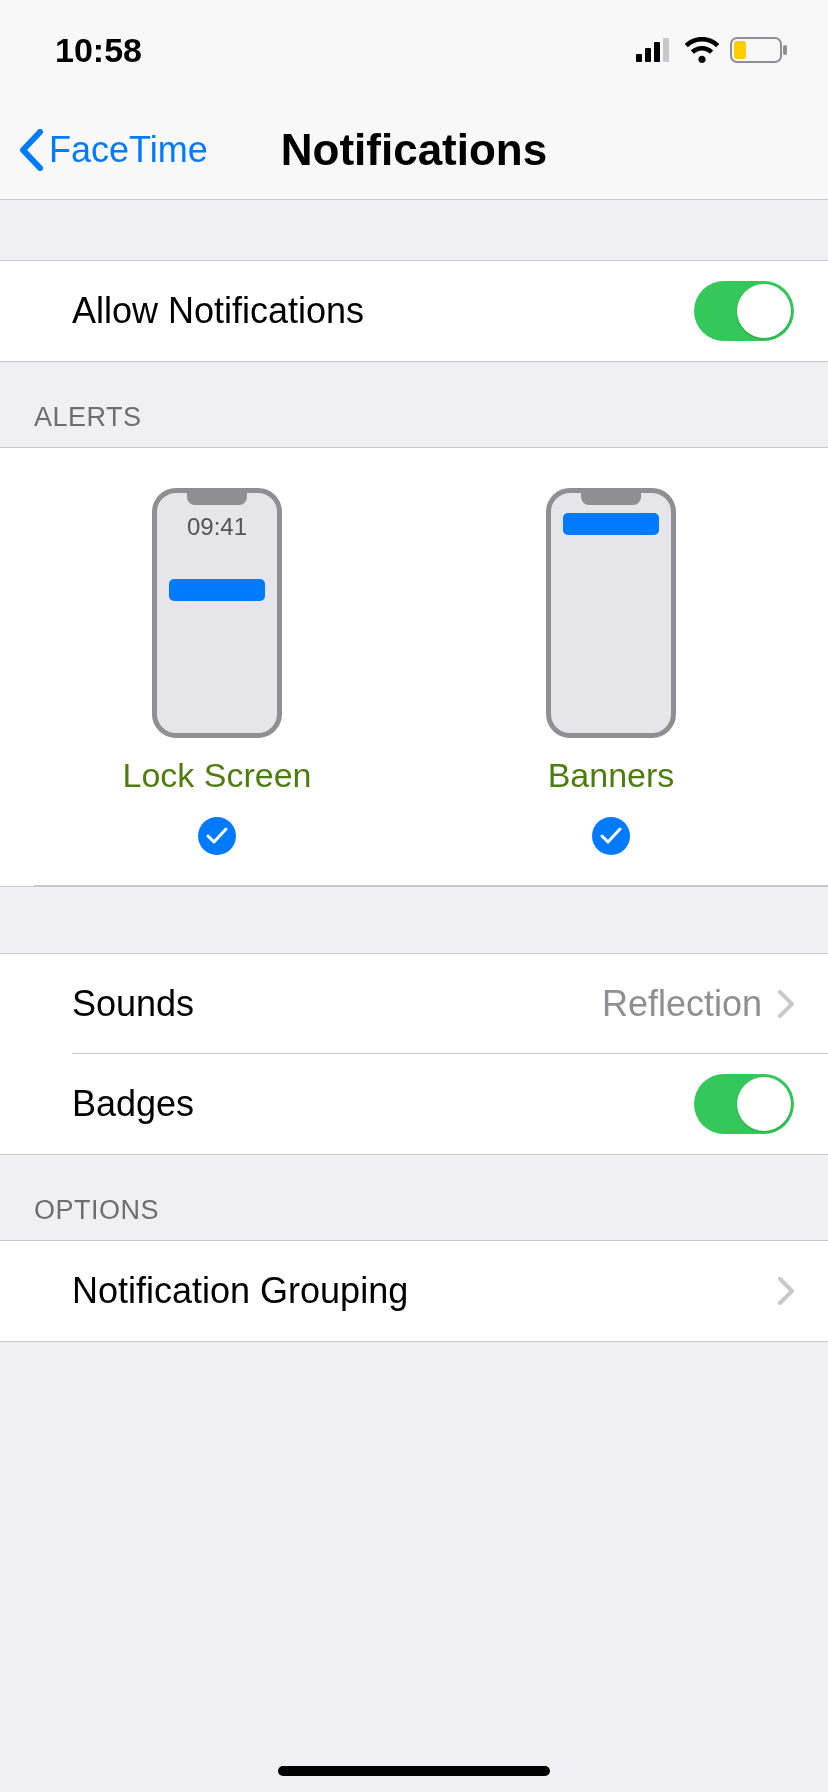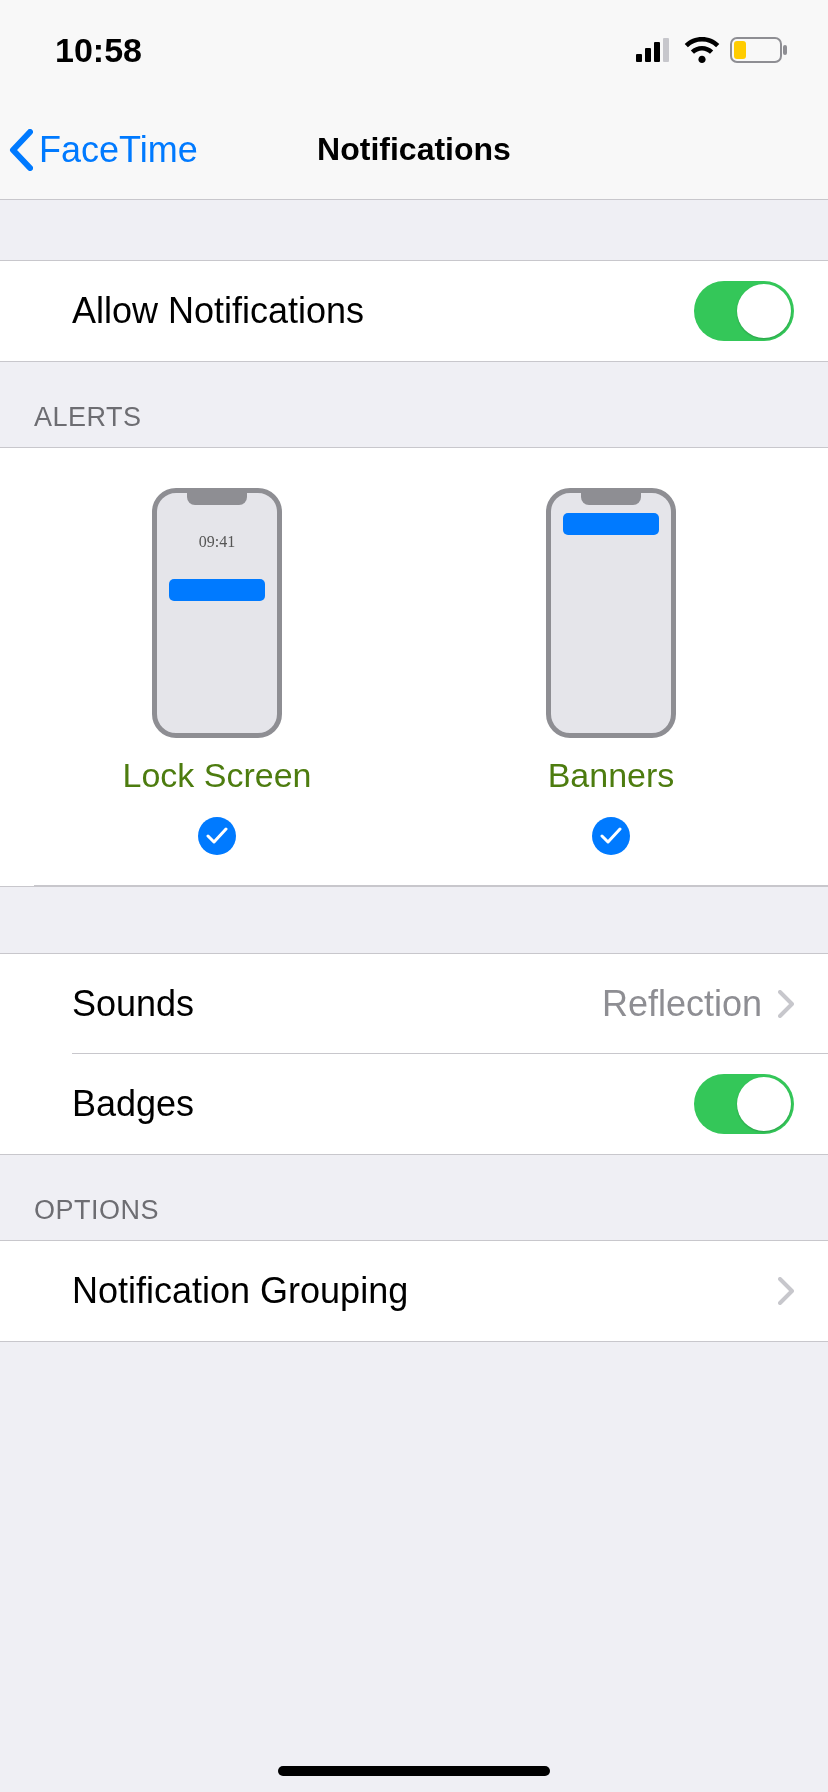--- a/index.html
+++ b/index.html
@@ -29,24 +29,24 @@
   
   .nav-bar {
     position: relative;
     height: 100px;
     background: #f8f8f8;
     border-bottom: 1px solid #c8c7cc;
     display: flex;
     align-items: center;
     justify-content: center;
   }
-  .nav-title { font-size: 32px; font-weight: 600; }
+  .nav-title { font-size: 44px; font-weight: 600; }
   .back-button {
     position: absolute;
-    left: 8px;
+    left: 18px;
     display: flex;
     align-items: center;
     color: #007aff;
     font-size: 36px;
     gap: 6px;
   }
   .back-button svg { display: block; }
   
   .section-header {
     padding: 40px 34px 14px;
@@ -140,22 +140,22 @@
     background: #8e8e93;
     border-radius: 0 0 8px 8px;
   }
   .p-bar {
     position: absolute; left: 12px; right: 12px;
     height: 22px; border-radius: 5px;
   }
   .p-bar.blue { background: #007aff; }
   .p-bar.grey { background: #c7c7cc; }
   .p-time {
-    position: absolute; top: 40px; width: 100%;
-    text-align: center; font-size: 16px; color: #555; font-family: Liberation Serif, serif;
+    position: absolute; top: 20px; width: 100%;
+    text-align: center; font-size: 24px; color: #555;
   }
   
   .gap { height: 66px; }
   
   .home-indicator {
     position: absolute;
     bottom: 16px; left: 50%; transform: translateX(-50%);
     width: 272px; height: 10px;
     background: #000; border-radius: 5px;
   }

